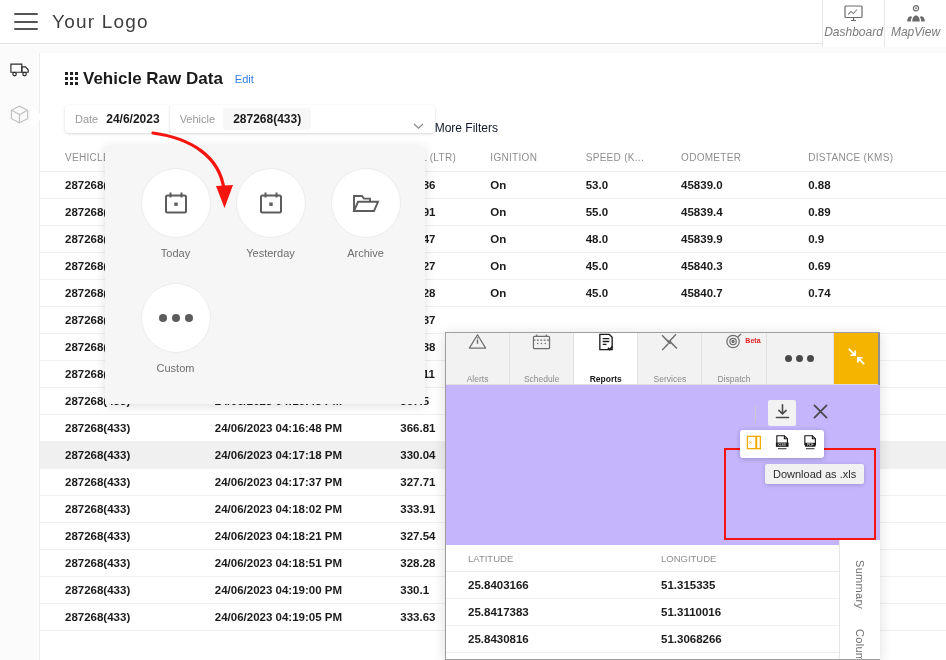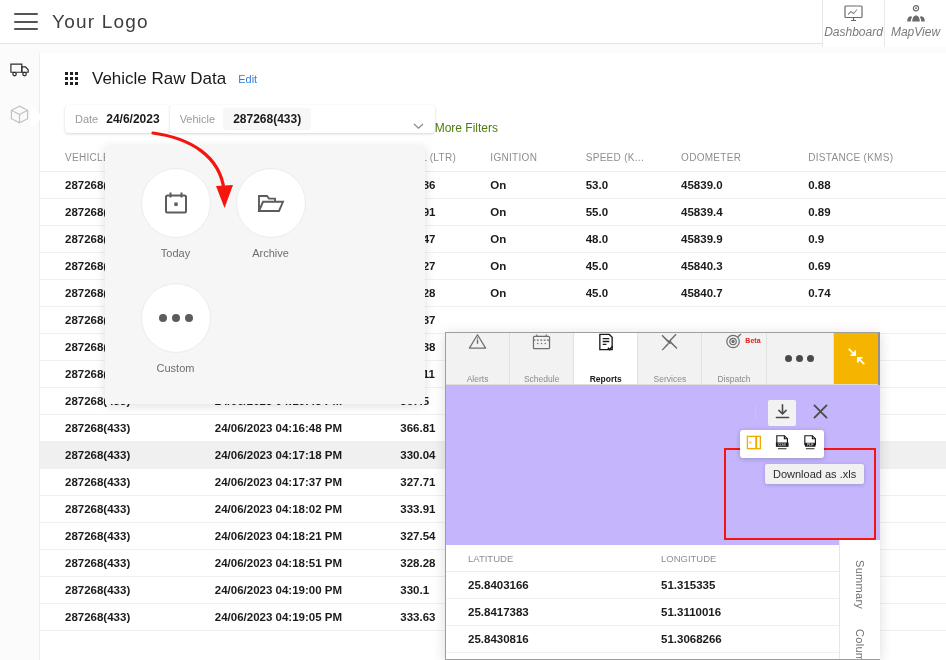--- a/index.html
+++ b/index.html
@@ -42,36 +42,36 @@
   }
 
   
   .maincard {
     position:absolute; left:39px; top:53px; width:907px; height:607px;
     background:#fff; border-left:1px solid #ececec; overflow:hidden;
   }
   .card-title-row { display:flex; align-items:center; padding:16px 0 0 25px; }
   .grid-icon { display:inline-block; width:15px; height:15px; }
   .grid-icon i { display:block; float:left; width:3px; height:3px; background:#222; margin:0 2px 2px 0; }
-  .card-title { font-size:17px; color:#1a1a1a; margin-left:12px; font-weight:400; }
+  .card-title { font-size:17px; color:#1a1a1a; margin-left:3px; font-weight:700; }
   .edit-link { font-size:11px; color:#2f7de1; margin-left:12px; cursor:pointer; }
 
   
   .filterbar { display:flex; align-items:center; padding:13px 0 0 25px; }
   .filter-pill {
     height:28px; background:#fff; border-radius:4px;
     box-shadow:0 1px 3px rgba(0,0,0,.16);
     display:flex; align-items:center; padding:0 10px;
   }
   .filter-label { font-size:11px; color:#9a9a9a; margin-right:8px; }
   .filter-value { font-size:12px; color:#1b1b1b; font-weight:bold; }
   .vehicle-pill { width:265px; justify-content:flex-start; position:relative; }
   .vehicle-value { background:#f7f7f7; height:22px; display:flex; align-items:center; padding:0 10px; border-radius:3px; font-size:12px; color:#1b1b1b; font-weight:bold; }
   .chev { position:absolute; right:12px; width:10px; height:6px; }
-  .more-filters { font-size:12px; color:#4d7c0f; cursor:pointer;margin-top:19px; }
+  .more-filters { font-size:12px; color:#0f172a; cursor:pointer;margin-top:19px; }
 
   
   .tablewrap { margin-top:12px; }
   table.rawtable { width:100%; border-collapse:collapse; table-layout:fixed; }
   table.rawtable th {
     font-size:10px; color:#8e8e8e; font-weight:400; letter-spacing:.3px;
     text-align:left; padding:5px 0 8px 0; border-bottom:1px solid #ededed;
   }
   table.rawtable td {
     font-size:11.5px; color:#1b1b1b; font-weight:bold;
@@ -445,20 +445,30 @@
     <div class="dp-row" style="padding-top:22px;">
       <div class="dp-item">
         <span class="dp-circle">
           <svg width="26" height="26" viewBox="0 0 26 26" fill="none" stroke="#5c5c5c" stroke-width="2">
             <rect x="3" y="5.5" width="20" height="17" rx="1.5"></rect>
             <path d="M7.5 2.5v5M18.5 2.5v5"></path>
             <rect x="11.3" y="12.5" width="3.4" height="3.4" fill="#5c5c5c" stroke="none"></rect>
           </svg>
         </span>
         <span class="dp-label">Today</span>
+      </div>
+      <div class="dp-item">
+        <span class="dp-circle">
+          <svg width="26" height="26" viewBox="0 0 26 26" fill="none" stroke="#5c5c5c" stroke-width="2">
+            <rect x="3" y="5.5" width="20" height="17" rx="1.5"></rect>
+            <path d="M7.5 2.5v5M18.5 2.5v5"></path>
+            <rect x="11.3" y="12.5" width="3.4" height="3.4" fill="#5c5c5c" stroke="none"></rect>
+          </svg>
+        </span>
+        <span class="dp-label">Yesterday</span>
       </div>
       <div class="dp-item">
         <span class="dp-circle">
           <svg width="28" height="24" viewBox="0 0 28 24" fill="none" stroke="#5c5c5c" stroke-width="1.9">
             <path d="M2 20V5h8l2 2.6h6V10"></path>
             <path d="M2 20l4-9.2h20L22 20z"></path>
           </svg>
         </span>
         <span class="dp-label">Archive</span>
       </div>

